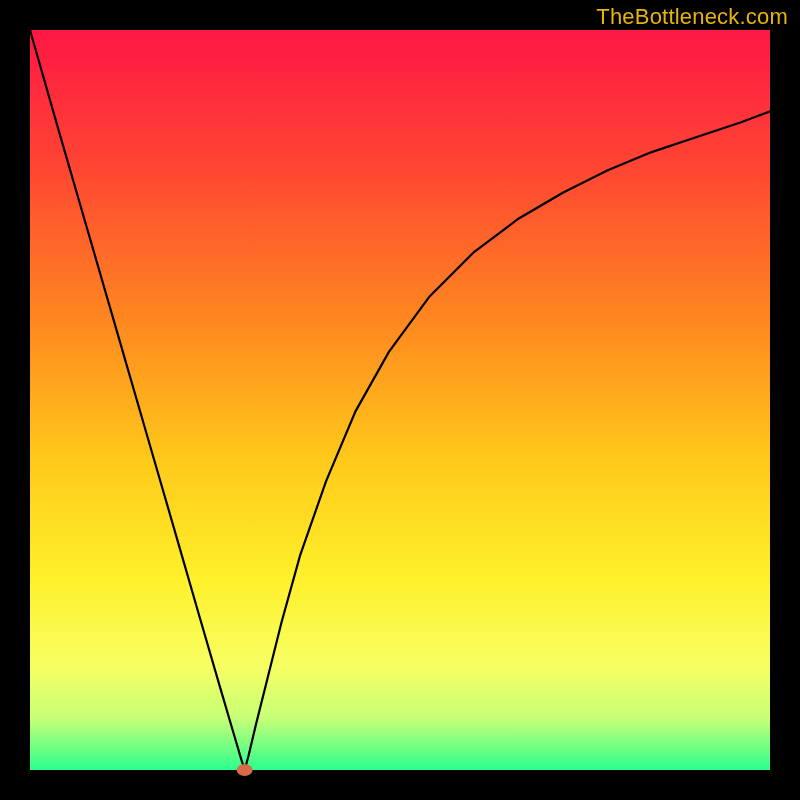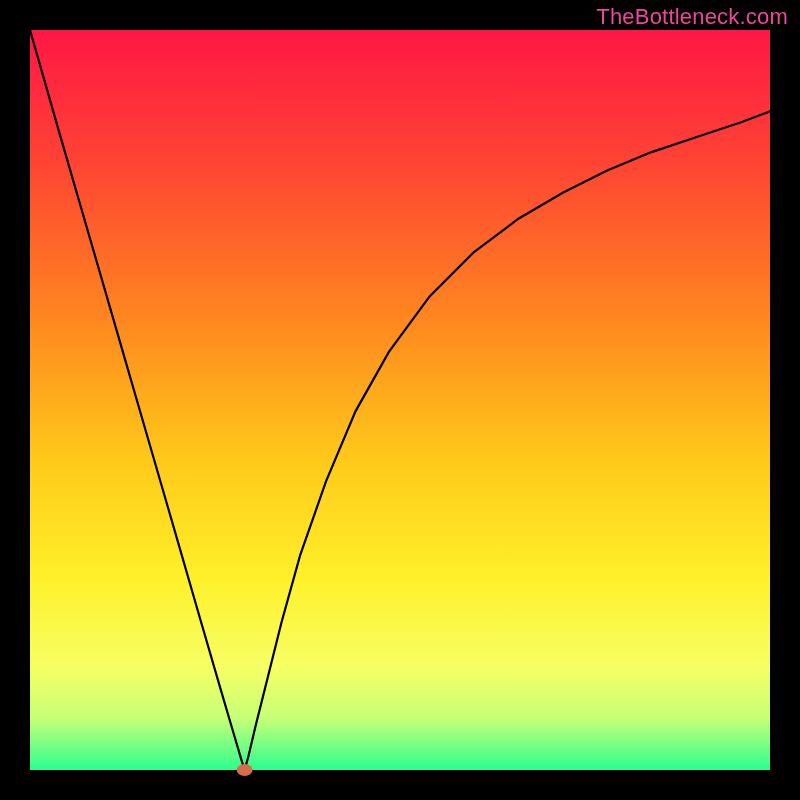--- a/index.html
+++ b/index.html
@@ -13,21 +13,21 @@
   }
   .chart-wrap {
     position: relative;
     width: 800px;
     height: 800px;
   }
   .watermark {
     position: absolute;
     top: 4px;
     right: 12px;
-    color: #ec4899;
+    color: #eab308;
     font-size: 22px;
     font-weight: 400;
     letter-spacing: 0.2px;
     z-index: 5;
     user-select: none;
   }
   svg.chart {
     position: absolute;
     inset: 0;
     width: 800px;

